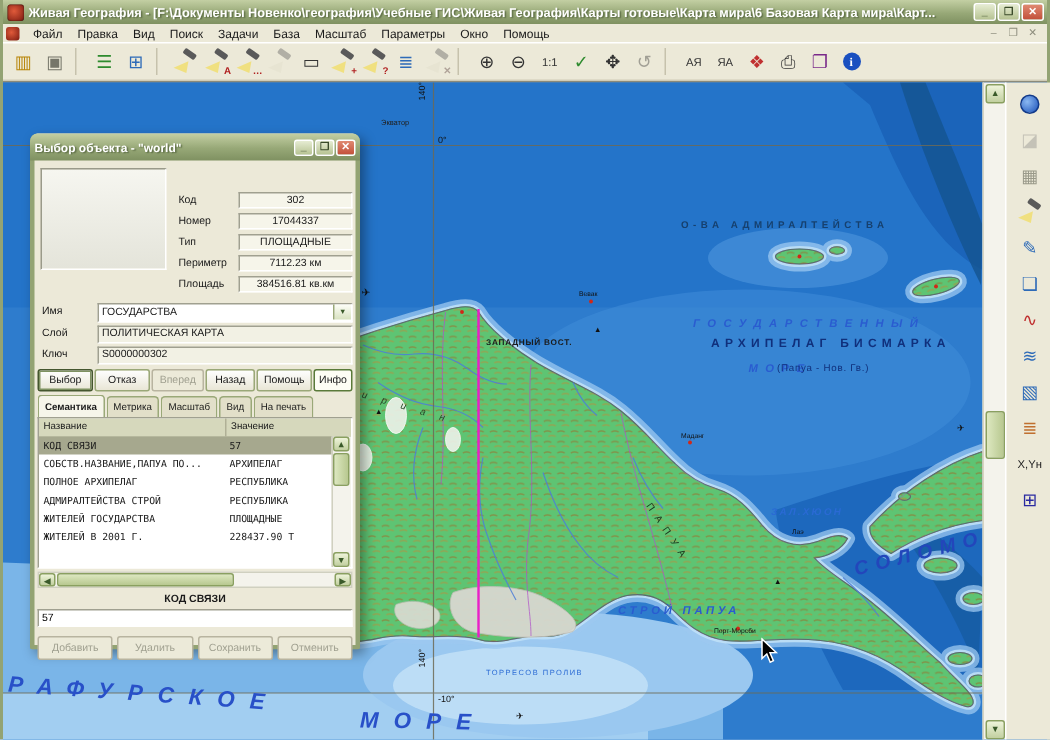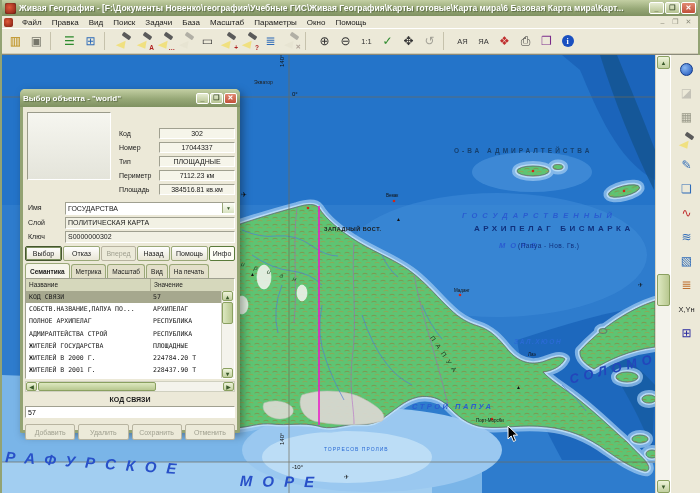--- a/index.html
+++ b/index.html
@@ -498,24 +498,20 @@
               </div>
               <div class="tr">
                 <div class="td1">АДМИРАЛТЕЙСТВА СТРОЙ</div>
                 <div class="td2">РЕСПУБЛИКА</div>
               </div>
               <div class="tr">
                 <div class="td1">ЖИТЕЛЕЙ ГОСУДАРСТВА</div>
                 <div class="td2">ПЛОЩАДНЫЕ</div>
               </div>
               <div class="tr">
-                <div class="td1">ЖИТЕЛЕЙ В 2000 Г.</div>
-                <div class="td2">224784.20 Т</div>
-              </div>
-              <div class="tr">
                 <div class="td1">ЖИТЕЛЕЙ В 2001 Г.</div>
                 <div class="td2">228437.90 Т</div>
               </div>
             </div>
           <div id="tbl-vscroll">
             <div class="sarrow" style="top:0;">▲</div>
             <div id="tbl-vthumb"></div>
             <div class="sarrow" style="bottom:0;">▼</div>
           </div>
         </div>

